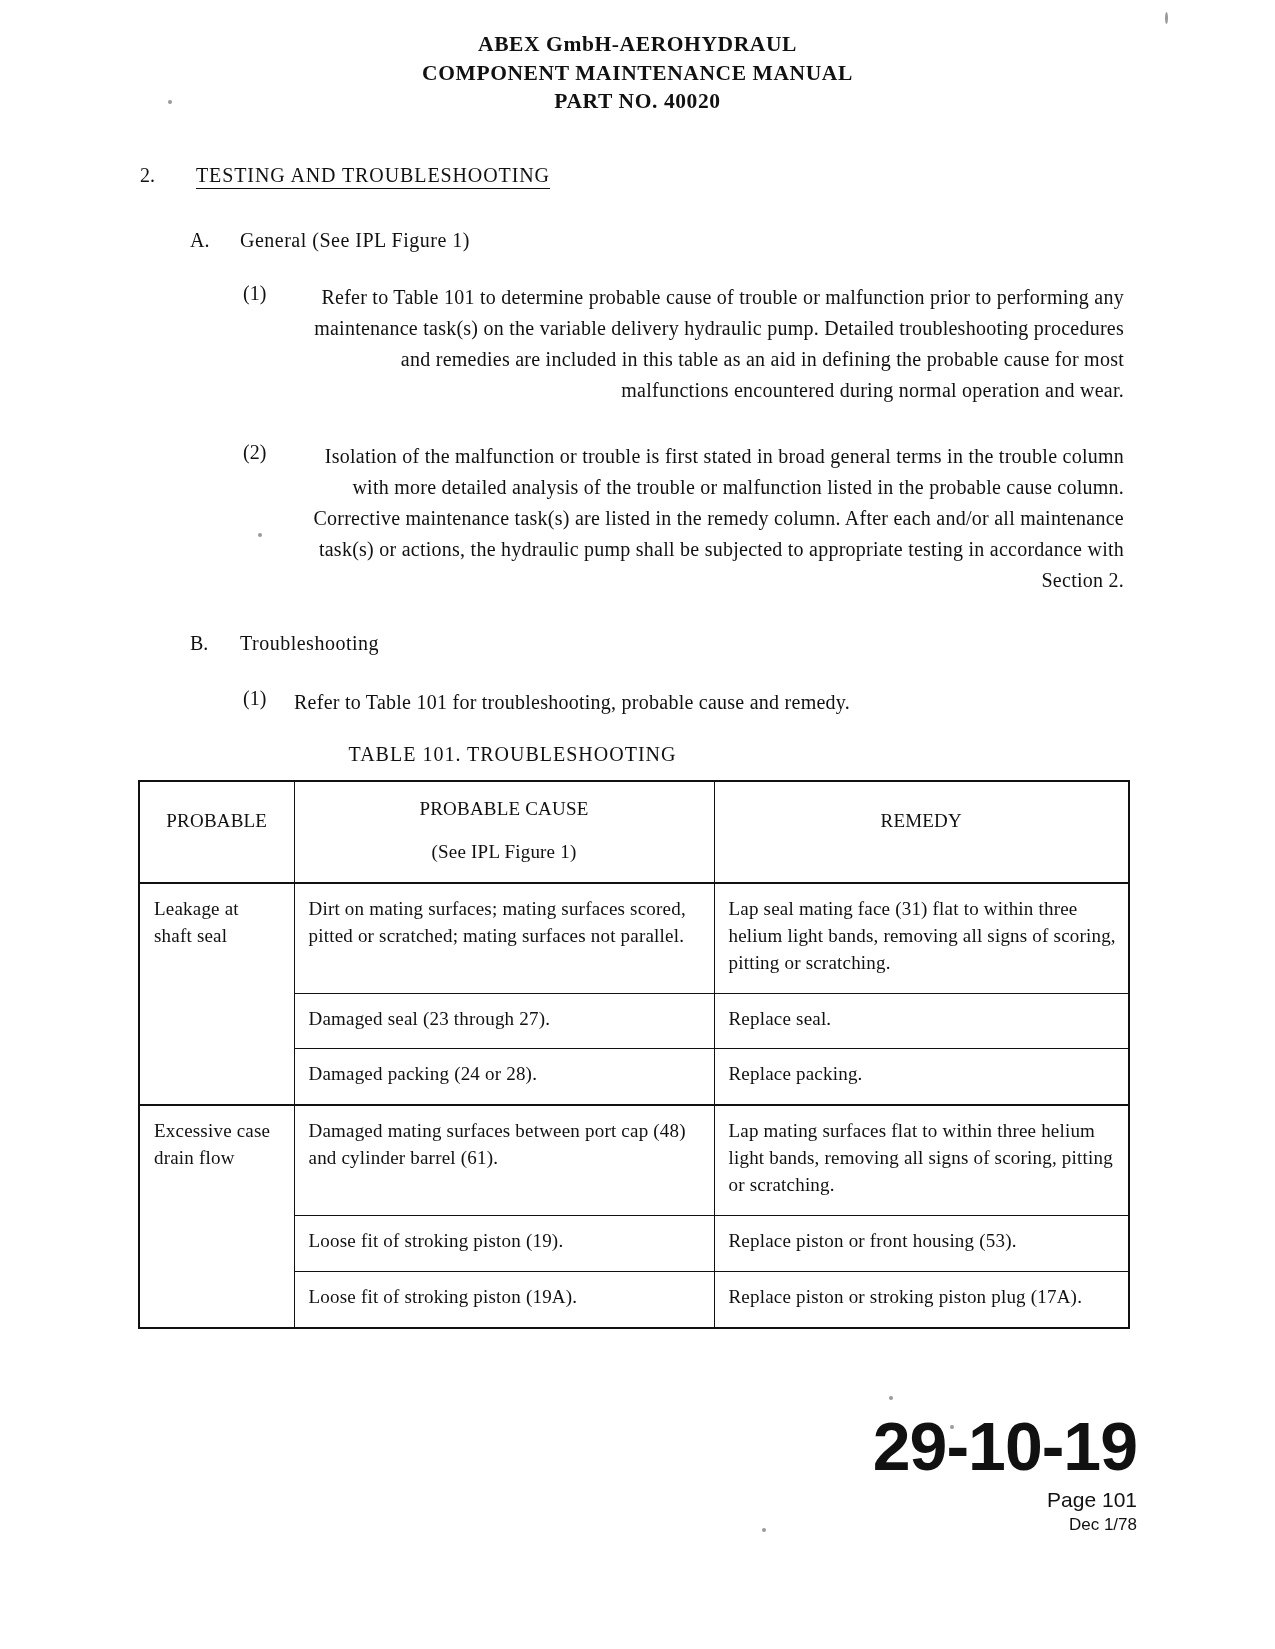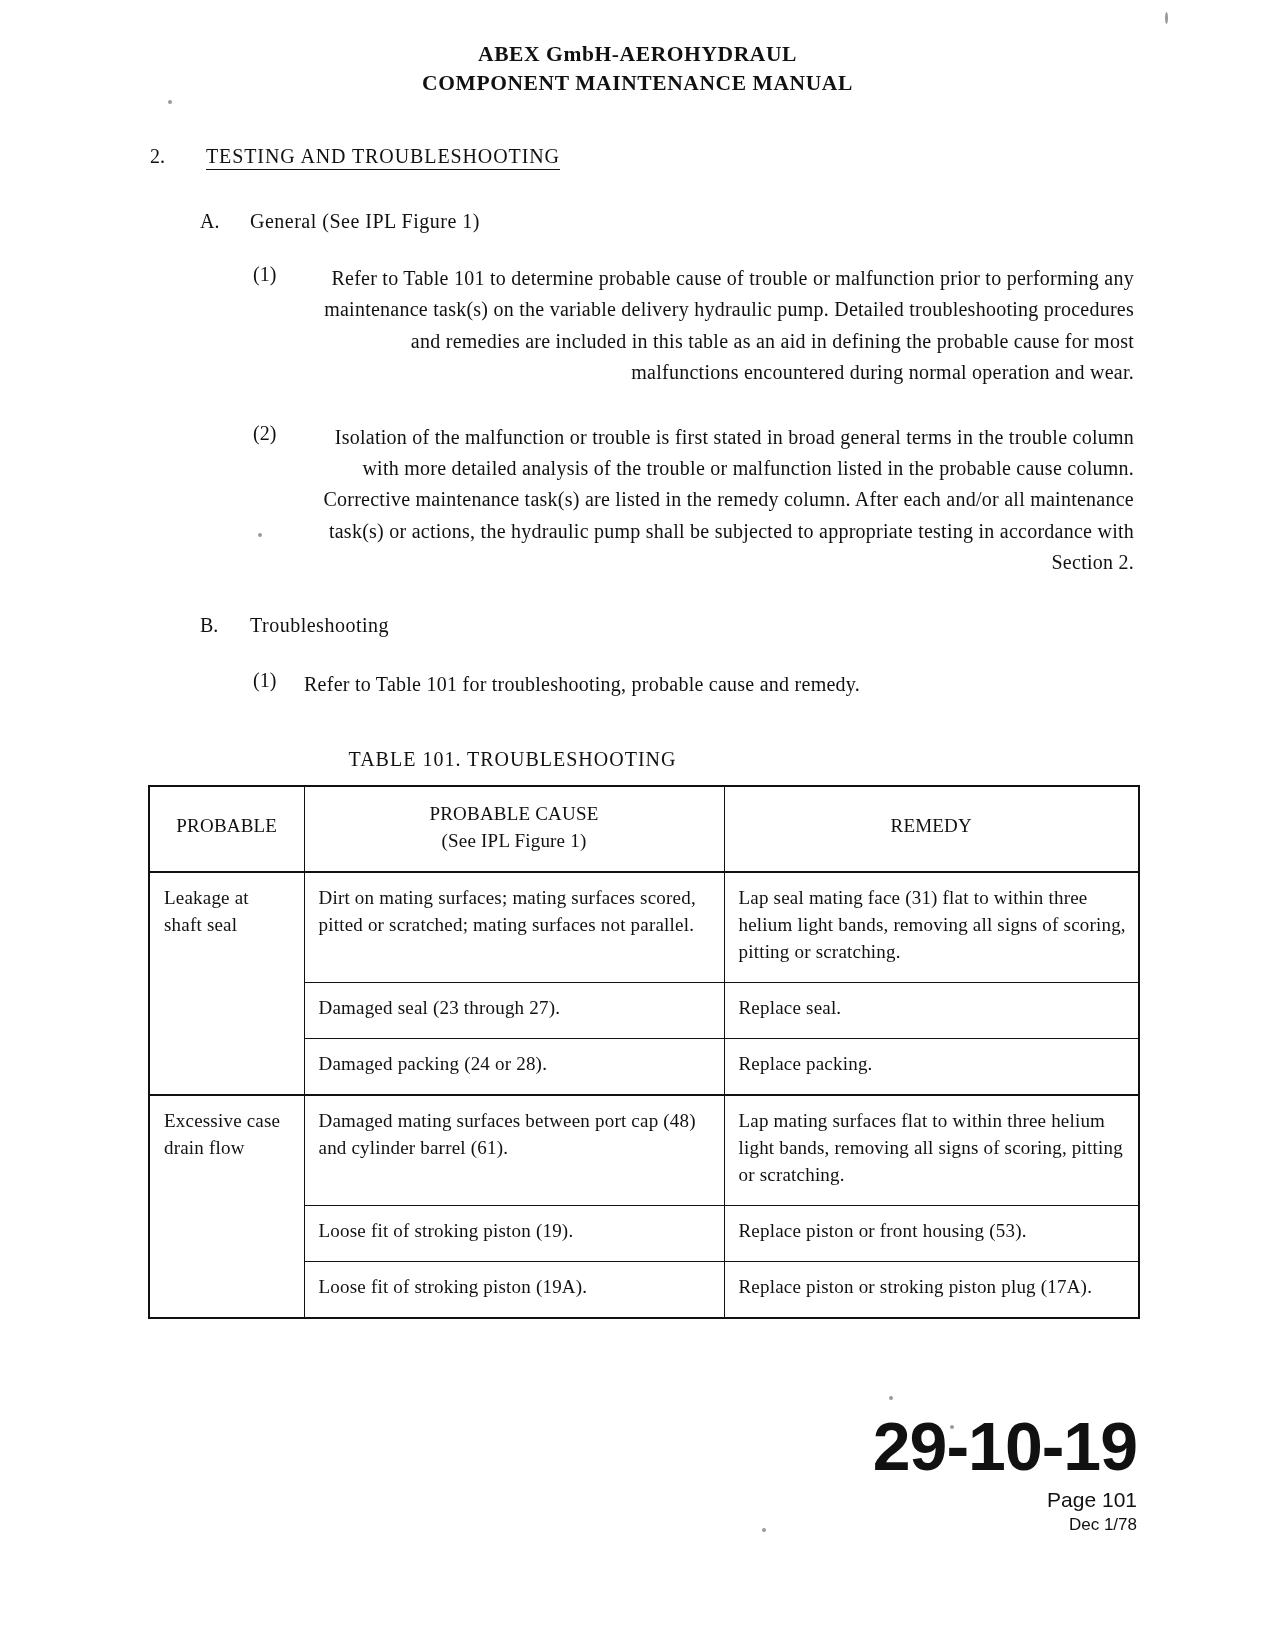--- a/index.html
+++ b/index.html
@@ -12,21 +12,21 @@
     height: 1649px;
     position: relative;
     font-family: "Liberation Serif", serif;
     color: #111111;
     overflow: hidden;
   }
 
   .page {
     position: absolute;
     inset: 0;
-    padding: 10px;
+    padding: 0;
   }
 
   
   .doc-header {
     text-align: center;
     margin-top: 30px;
     line-height: 1.33;
   }
   .doc-header .hline {
     font-size: 21.5px;
@@ -89,21 +89,21 @@
     letter-spacing: 0.25px;
     max-width: 830px;
     text-align: right;
   }
 
   
   .table-title {
     text-align: center;
     font-size: 20px;
     letter-spacing: 1px;
-    margin-top: 48px;
+    margin-top: 24px;
     padding-right: 250px;
   }
 
   table.ts {
     border-collapse: collapse;
     margin: 14px 0 0 138px;
     width: 990px;
     table-layout: fixed;
   }
   table.ts td, table.ts th {
@@ -114,21 +114,21 @@
     line-height: 1.42;
     letter-spacing: 0.2px;
   }
   table.ts thead th {
     text-align: center;
     padding: 14px 6px 16px 6px;
     border-bottom-width: 2.4px;
   }
   table.ts thead th.hdr-trouble { padding-top: 26px; }
   table.ts thead th.hdr-remedy  { padding-top: 26px; }
-  .hdr-sub { display: block; font-size: 19px; }
+  .hdr-sub { display: block; font-size: 19px; margin-top: 16px; }
 
   table.ts tbody td {
     padding: 12px 12px 16px 14px;
   }
   td.trouble-cell {
     padding-left: 16px;
   }
   
   tr.group-start > td {
     border-top: 2.4px solid #111;
@@ -182,20 +182,21 @@
   <div class="speck" style="left:1165px;top:12px;width:3px;height:12px;"></div>
   <div class="speck" style="left:168px;top:100px;width:4px;height:4px;"></div>
   <div class="speck" style="left:258px;top:533px;width:4px;height:4px;"></div>
   <div class="speck" style="left:889px;top:1396px;width:4px;height:4px;"></div>
   <div class="speck" style="left:762px;top:1528px;width:4px;height:4px;"></div>
   <div class="speck" style="left:950px;top:1425px;width:4px;height:4px;"></div>
 
   <div class="doc-header">
     <div class="hline">ABEX GmbH-AEROHYDRAUL</div>
     <div class="hline">COMPONENT MAINTENANCE MANUAL</div>
+    <div class="hline">PART NO. 40020</div>
   </div>
 
   <div class="content">
 
     <div class="lvl1">
       <div class="num">2.</div>
       <div class="heading">TESTING AND TROUBLESHOOTING</div>
     </div>
 
     <div class="lvl2">

